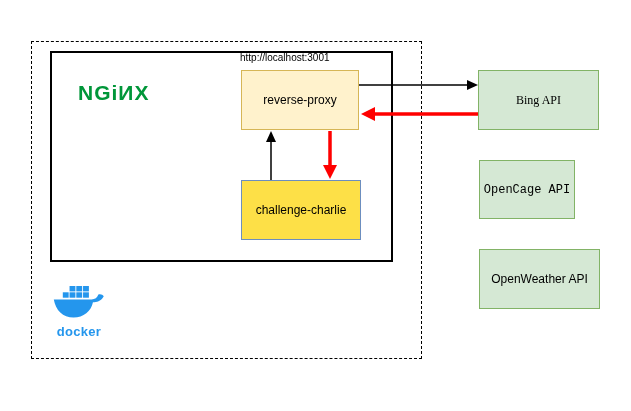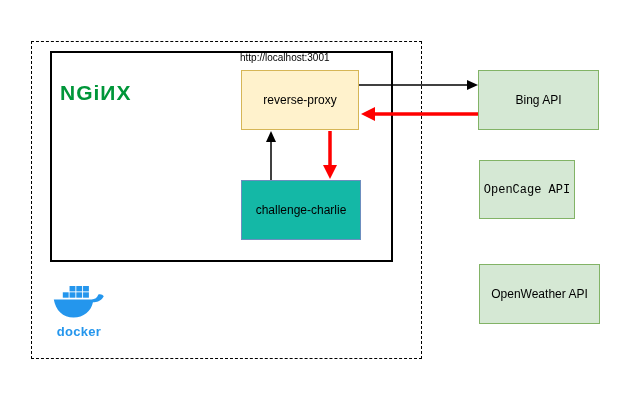--- a/index.html
+++ b/index.html
@@ -24,36 +24,36 @@
     background: #ffffff;
   }
 
   
   .node {
     display: flex; align-items: center; justify-content: center;
     font-size: 12px; color: #000000; text-align: center;
     box-sizing: border-box;
   }
   .node-yellow { background: #fff2cc; border: 1px solid #d6b656; }
-  .node-blue   { background: #14b8a6; border: 1px solid #6c8ebf; }
+  .node-blue   { background: #fde047; border: 1px solid #6c8ebf; }
   .node-green  { background: #d5e8d4; border: 1px solid #82b366; }
 
   #node-reverse-proxy    { left: 241px; top: 70px;  width: 118px; height: 60px; }
   #node-challenge-charlie{ left: 241px; top: 180px; width: 120px; height: 60px; }
-  #node-bing-api         { left: 478px; top: 70px;  width: 121px; height: 60px; }
+  #node-bing-api         { left: 478px; top: 70px;  width: 121px; height: 60px; font-family: Liberation Serif, serif; }
   #node-opencage-api     { left: 479px; top: 160px; width: 96px; height: 59px; font-family: Liberation Mono, monospace; }
-  #node-openweather-api  { left: 479px; top: 264px; width: 121px; height: 60px; }
+  #node-openweather-api  { left: 479px; top: 249px; width: 121px; height: 60px; }
 
   .url-label {
     left: 240px; top: 52px;
     font-size: 10px; color: #000000; white-space: nowrap;
   }
 
   .nginx-logo {
-    left: 60px; top: 81px;
+    left: 78px; top: 81px;
     font-size: 21px; font-weight: 800; letter-spacing: 1px;
     color: #009639; white-space: nowrap;
   }
 
   .docker-logo { left: 48px; top: 284px; width: 62px; text-align: center; }
   .docker-logo svg { display: block; margin: 0 auto; }
   .docker-wordmark {
     font-size: 13px; font-weight: bold; color: #2496ed;
     letter-spacing: 0.3px; line-height: 1.1; margin-top: 1px;
   }

